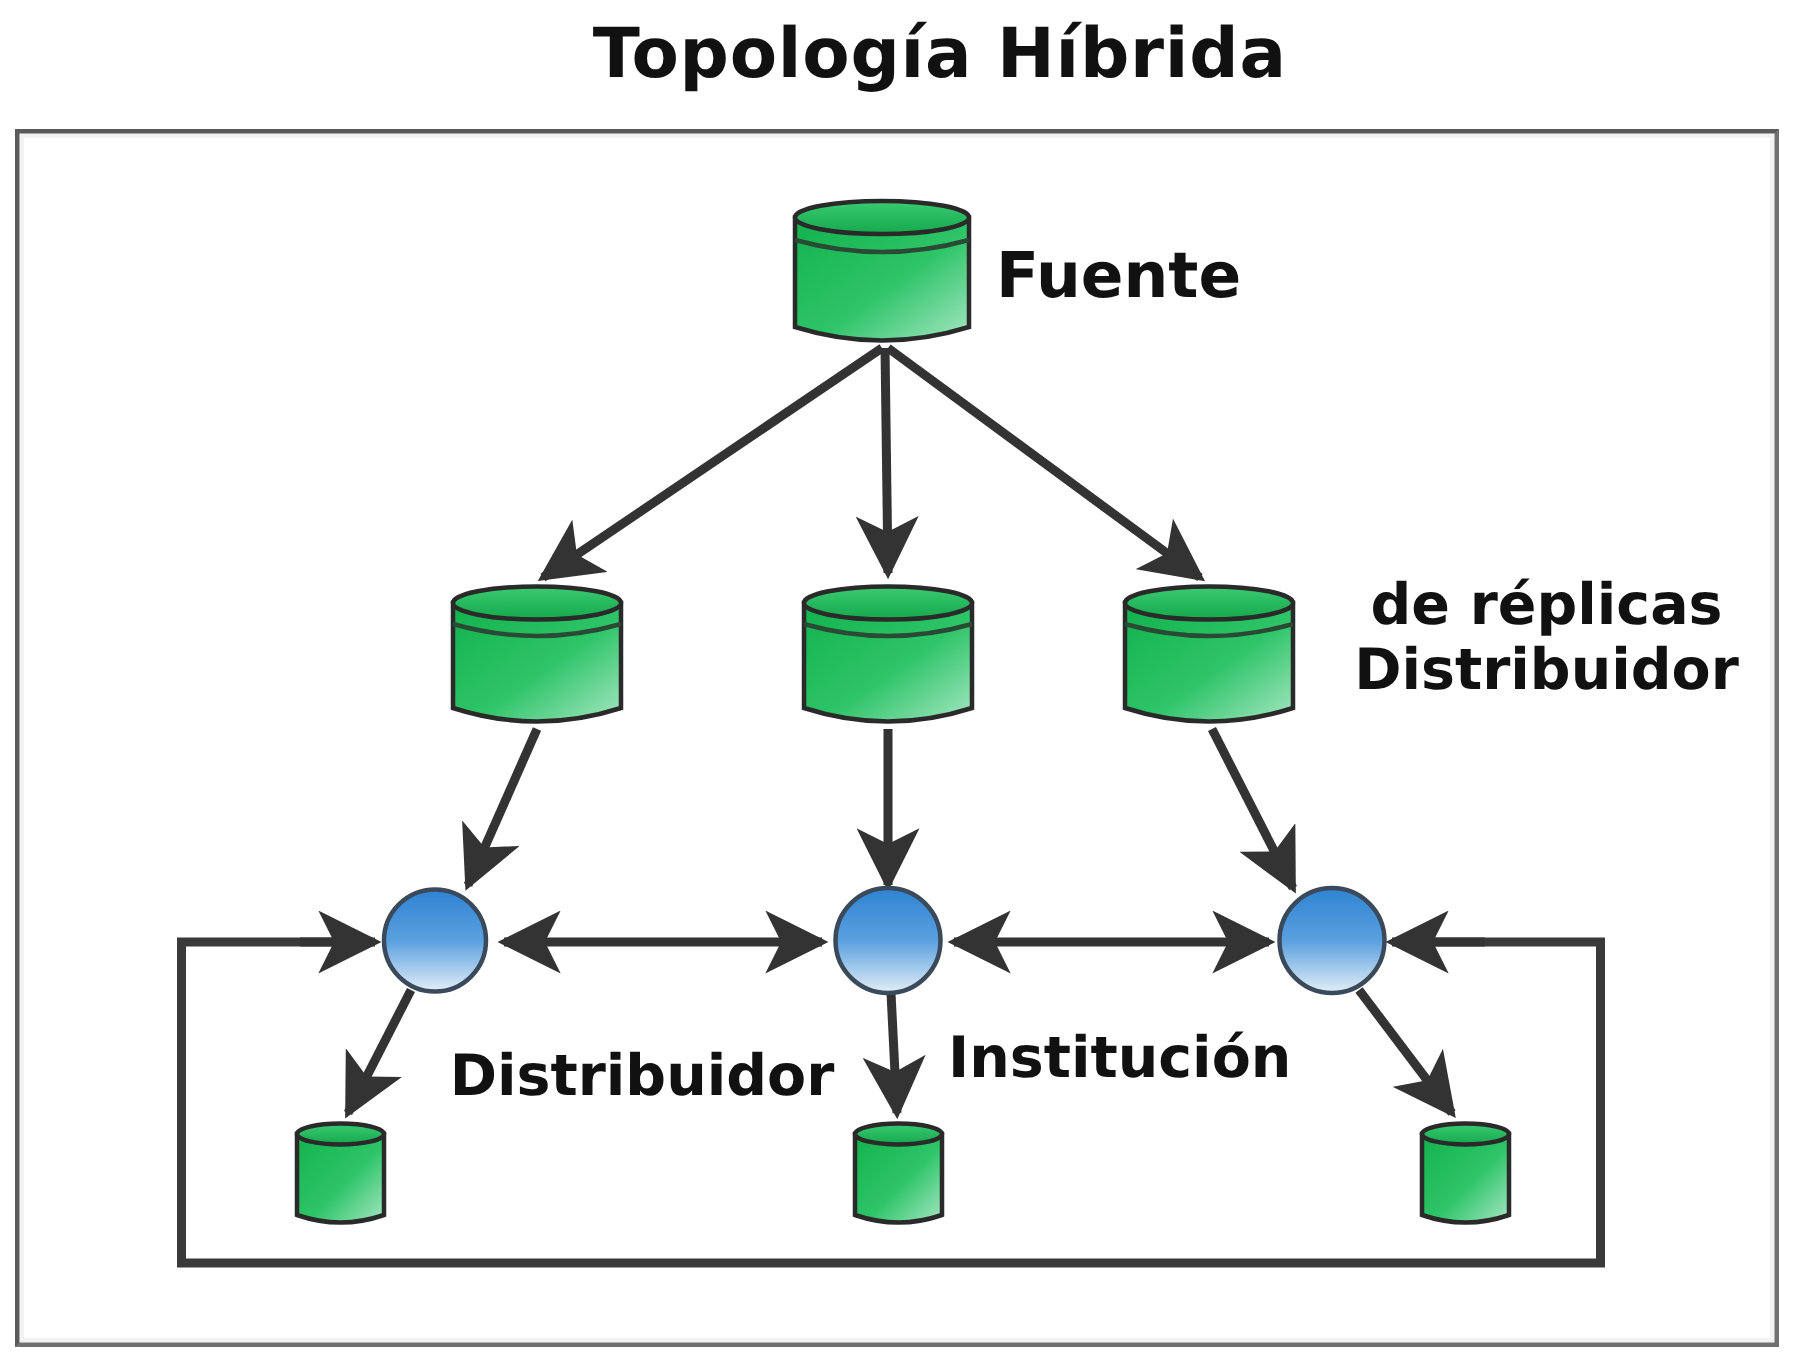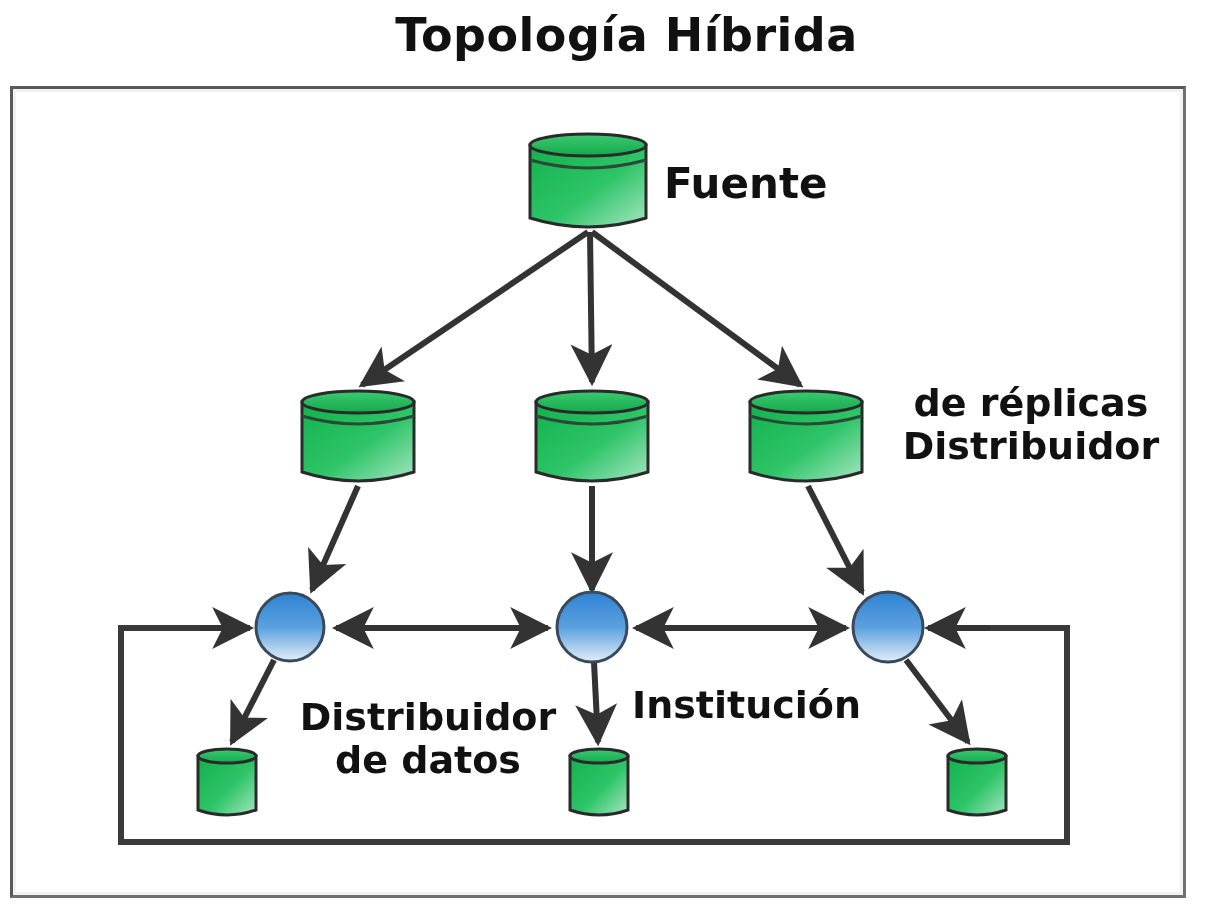--- a/index.html
+++ b/index.html
@@ -102,15 +102,14 @@
   </g>
 </svg>
 
 <div id="lbl-source" class="lbl">Fuente</div>
 <div id="lbl-distributor" class="lbl">
   <div>de réplicas</div>
   <div>Distribuidor</div>
 </div>
 <div id="lbl-repo" class="lbl">
   <div>Distribuidor</div>
-  <div>de datos</div>
 </div>
 <div id="lbl-inst" class="lbl">Institución</div>
 
 </body></html>

